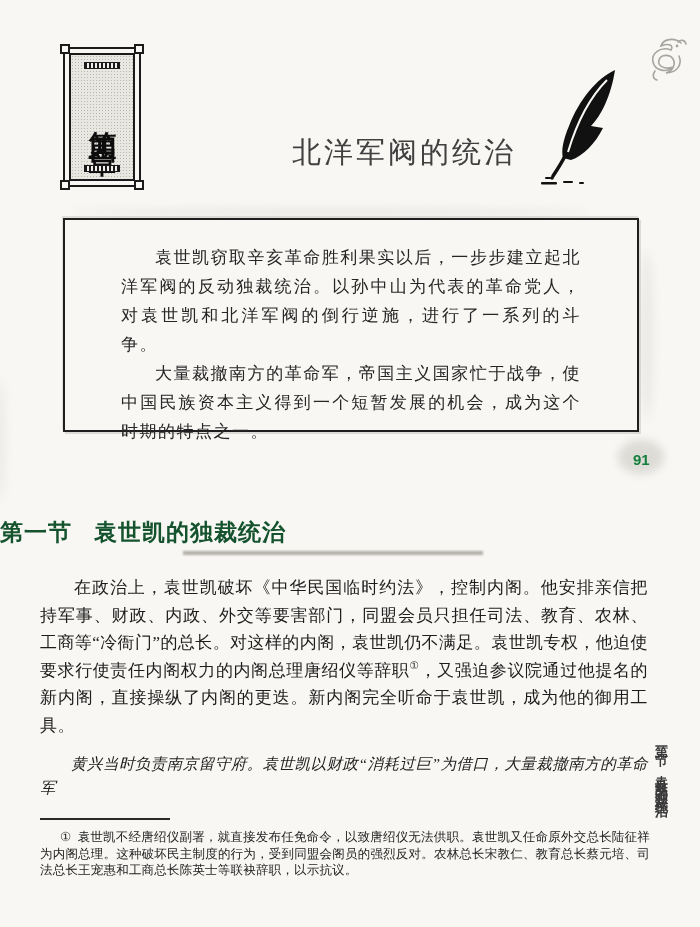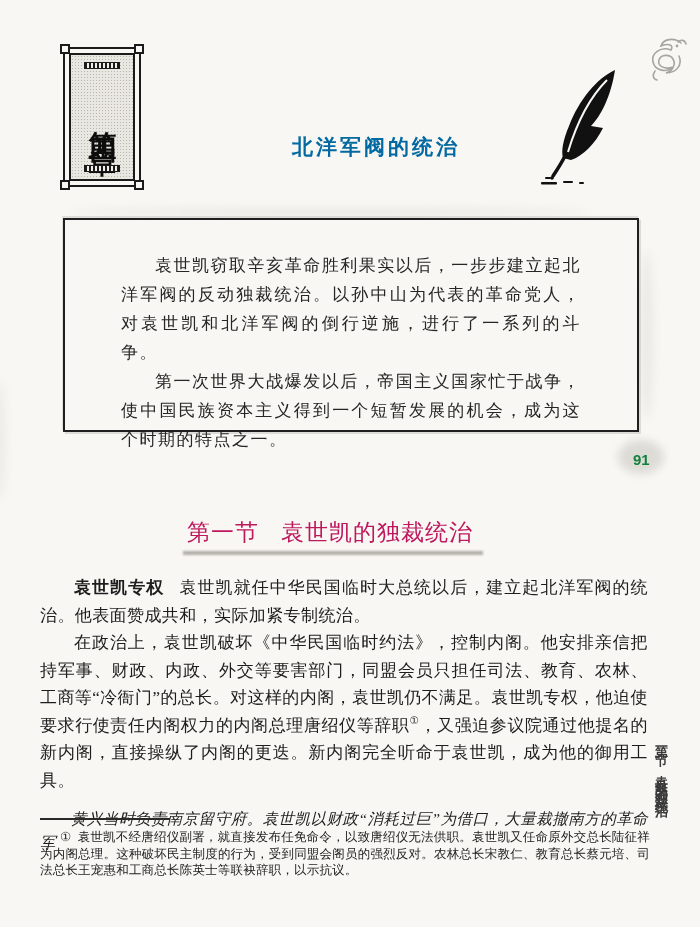--- a/index.html
+++ b/index.html
@@ -42,52 +42,52 @@
   .ph-top{ top:7px; } .ph-bottom{ bottom:7px; }
   .plaque-text {
     writing-mode:vertical-rl; font-family:"Liberation Sans", sans-serif;
     font-weight:bold; font-size:28px; letter-spacing:8px; color:#0d0d0d;
     margin-top:6px;
   }
 
   
   .chapter-title {
     position:absolute; left:292px; top:133px;
-    font-family:"Liberation Sans", sans-serif; font-weight:bold;
-    font-size:21px; letter-spacing:3px; color:#0369a1;
+    font-family:"Liberation Sans", sans-serif; font-weight:normal;
+    font-size:29px; letter-spacing:3px; color:#404040;
   }
 
   
   .quill { position:absolute; left:533px; top:68px; width:100px; height:118px; }
   .dragon { position:absolute; left:641px; top:33px; width:54px; height:56px; opacity:.75; }
 
   
   .intro-box {
     position:absolute; left:63px; top:218px; width:576px; height:214px;
     border:2px solid #1f1f1f; background:#f8f7f4;
     box-shadow:2px 2px 0 rgba(170,167,158,0.35), -1px -2px 0 rgba(170,167,158,0.3);
-    padding:31px 56px 0 56px;
+    padding:23px 56px 0 56px;
   }
   .intro-box p {
     text-indent:2em; text-align:justify;
     font-size:17px; line-height:29px; letter-spacing:1.5px; color:#262626;
   }
 
   
   .page-number {
     position:absolute; left:633px; top:451px;
     font-family:"Liberation Sans", sans-serif; font-weight:bold;
     font-size:15px; color:#15803d; z-index:2;
   }
 
   
   .section-heading {
-    position:absolute; left:0; top:517px; width:660px; text-align:center;
-    font-family:"Liberation Sans", sans-serif; font-weight:normal;
-    font-size:23px; letter-spacing:1px; color:#be185d;
+    position:absolute; left:0; top:517px; width:660px; text-align:left;
+    font-family:"Liberation Sans", sans-serif; font-weight:bold;
+    font-size:23px; letter-spacing:1px; color:#14532d;
   }
   .section-heading .gap { display:inline-block; width:22px; }
   .section-underline {
     position:absolute; left:183px; top:551px; width:300px; height:4px;
     background:#b2afa8; filter:blur(1px);
   }
 
   
   .body-text { position:absolute; left:40px; top:574px; width:608px; }
   .body-text p {
@@ -166,34 +166,31 @@
       <circle cx="19" cy="110" r="1.8" fill="#111"></circle>
       <rect x="8" y="114" width="16" height="2.5" rx="1" fill="#111"></rect>
       <rect x="30" y="113" width="10" height="2" rx="1" fill="#111"></rect>
       <rect x="46" y="114" width="5" height="2" rx="1" fill="#111"></rect>
       <rect x="12" y="109" width="6" height="2" rx="1" fill="#111"></rect>
     </svg>
   </div>
 
   <div class="intro-box">
     <p>袁世凯窃取辛亥革命胜利果实以后，一步步建立起北洋军阀的反动独裁统治。以孙中山为代表的革命党人，对袁世凯和北洋军阀的倒行逆施，进行了一系列的斗争。</p>
-    <p>第一次世界大战爆发以后，帝国主义国家忙于战争，使中国民族资本主义得到一个短暂发展的机会，成为这个时期的特点之一。</p>
+    <p>大量裁撤南方的革命军，帝国主义国家忙于战争，使中国民族资本主义得到一个短暂发展的机会，成为这个时期的特点之一。</p>
   </div>
 
   <div class="page-number">91</div>
 
   <div class="section-heading">
     <span>第一节</span><span class="gap"></span><span>袁世凯的独裁统治</span>
   </div>
   <div class="section-underline"></div>
 
   <div class="body-text">
-    <p>
-      <span class="runin-head">袁世凯专权</span><span>袁世凯就任中华民国临时大总统以后，建立起北洋军阀的统治。他表面赞成共和，实际加紧专制统治。</span>
-    </p>
     <p>
       <span>在政治上，袁世凯破坏《中华民国临时约法》，控制内阁。他安排亲信把持军事、财政、内政、外交等要害部门，同盟会员只担任司法、教育、农林、工商等“冷衙门”的总长。对这样的内阁，袁世凯仍不满足。袁世凯专权，他迫使要求行使责任内阁权力的内阁总理唐绍仪等辞职</span><sup class="fn-ref">①</sup><span>，又强迫参议院通过他提名的新内阁，直接操纵了内阁的更迭。新内阁完全听命于袁世凯，成为他的御用工具。</span>
     </p>
     <p class="reading-para">黄兴当时负责南京留守府。袁世凯以财政“消耗过巨”为借口，大量裁撤南方的革命军</p>
   </div>
 
   <div class="footnote">
     <div class="footnote-rule"></div>
     <p>
       <span class="marker">①</span><span>袁世凯不经唐绍仪副署，就直接发布任免命令，以致唐绍仪无法供职。袁世凯又任命原外交总长陆征祥为内阁总理。这种破坏民主制度的行为，受到同盟会阁员的强烈反对。农林总长宋教仁、教育总长蔡元培、司法总长王宠惠和工商总长陈英士等联袂辞职，以示抗议。</span>

